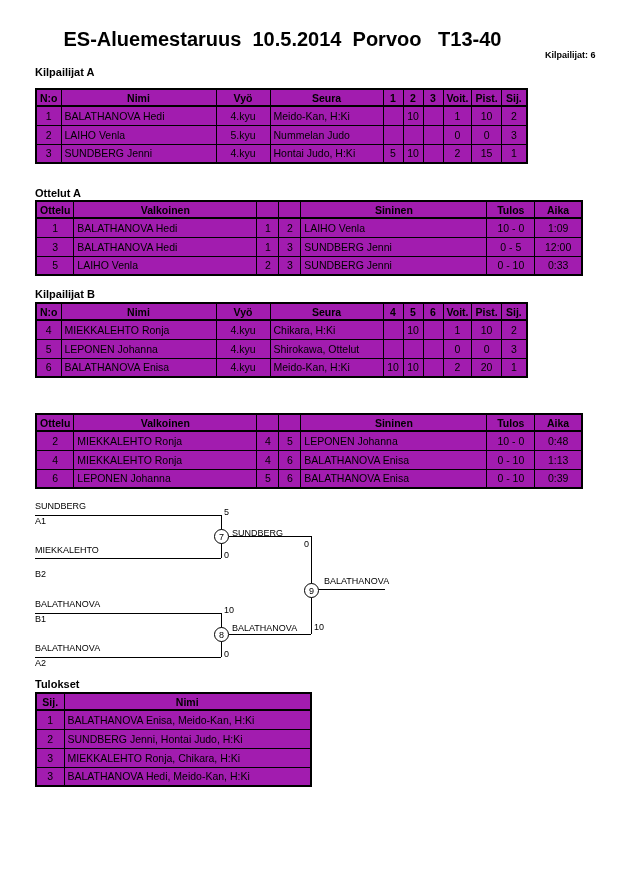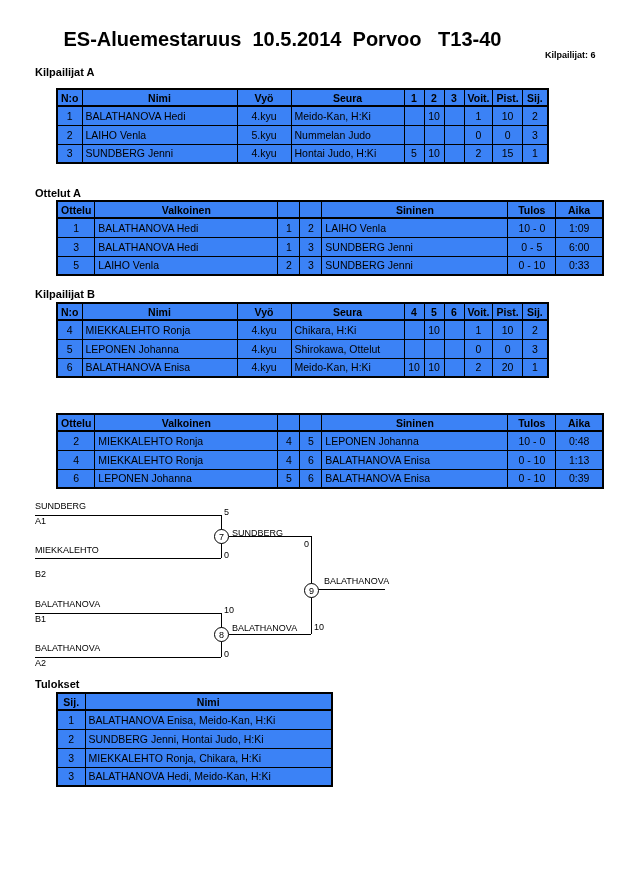--- a/index.html
+++ b/index.html
@@ -12,21 +12,21 @@
   .page { position:relative; width:630px; height:891px; background:#fff; overflow:hidden; }
 
   .title {
     position:absolute; top:28px; left:0; width:565px;
     text-align:center; font-size:20px; font-weight:bold; white-space:pre;
   }
   .kilp-count { position:absolute; top:50px; left:545px; font-size:9px; font-weight:bold; }
 
   .sec-heading { position:absolute; left:35px; text-align:left; font-size:11px; font-weight:bold; }
 
-  table.tbl { position:absolute; border-collapse:collapse; table-layout:fixed; border:2px solid #000; background:#3b82f6;margin-left:21px; }
+  table.tbl { position:absolute; border-collapse:collapse; table-layout:fixed; border:2px solid #000; background:#a21caf; }
   table.tbl td {
     border:1px solid #000; font-size:10.5px; height:19px;
     padding:0 3px; white-space:nowrap; overflow:hidden; vertical-align:middle;
   }
   table.tbl tr.hd td { font-weight:bold; text-align:center; height:17px; border-bottom:2px solid #000; }
   .tc { text-align:center; }
   .tl { text-align:left; }
 
   .bracket { position:absolute; left:0; top:495px; width:512px; height:180px; }
   .bname  { position:absolute; font-size:9px; white-space:nowrap; }
@@ -142,21 +142,21 @@
       <td class="tc">10 - 0</td>
       <td class="tc">1:09</td>
     </tr>
     <tr>
       <td class="tc">3</td>
       <td class="tl">BALATHANOVA Hedi</td>
       <td class="tc">1</td>
       <td class="tc">3</td>
       <td class="tl">SUNDBERG Jenni</td>
       <td class="tc">0 - 5</td>
-      <td class="tc">6:00</td>
+      <td class="tc">12:00</td>
     </tr>
     <tr>
       <td class="tc">5</td>
       <td class="tl">LAIHO Venla</td>
       <td class="tc">2</td>
       <td class="tc">3</td>
       <td class="tl">SUNDBERG Jenni</td>
       <td class="tc">0 - 10</td>
       <td class="tc">0:33</td>
     </tr>

